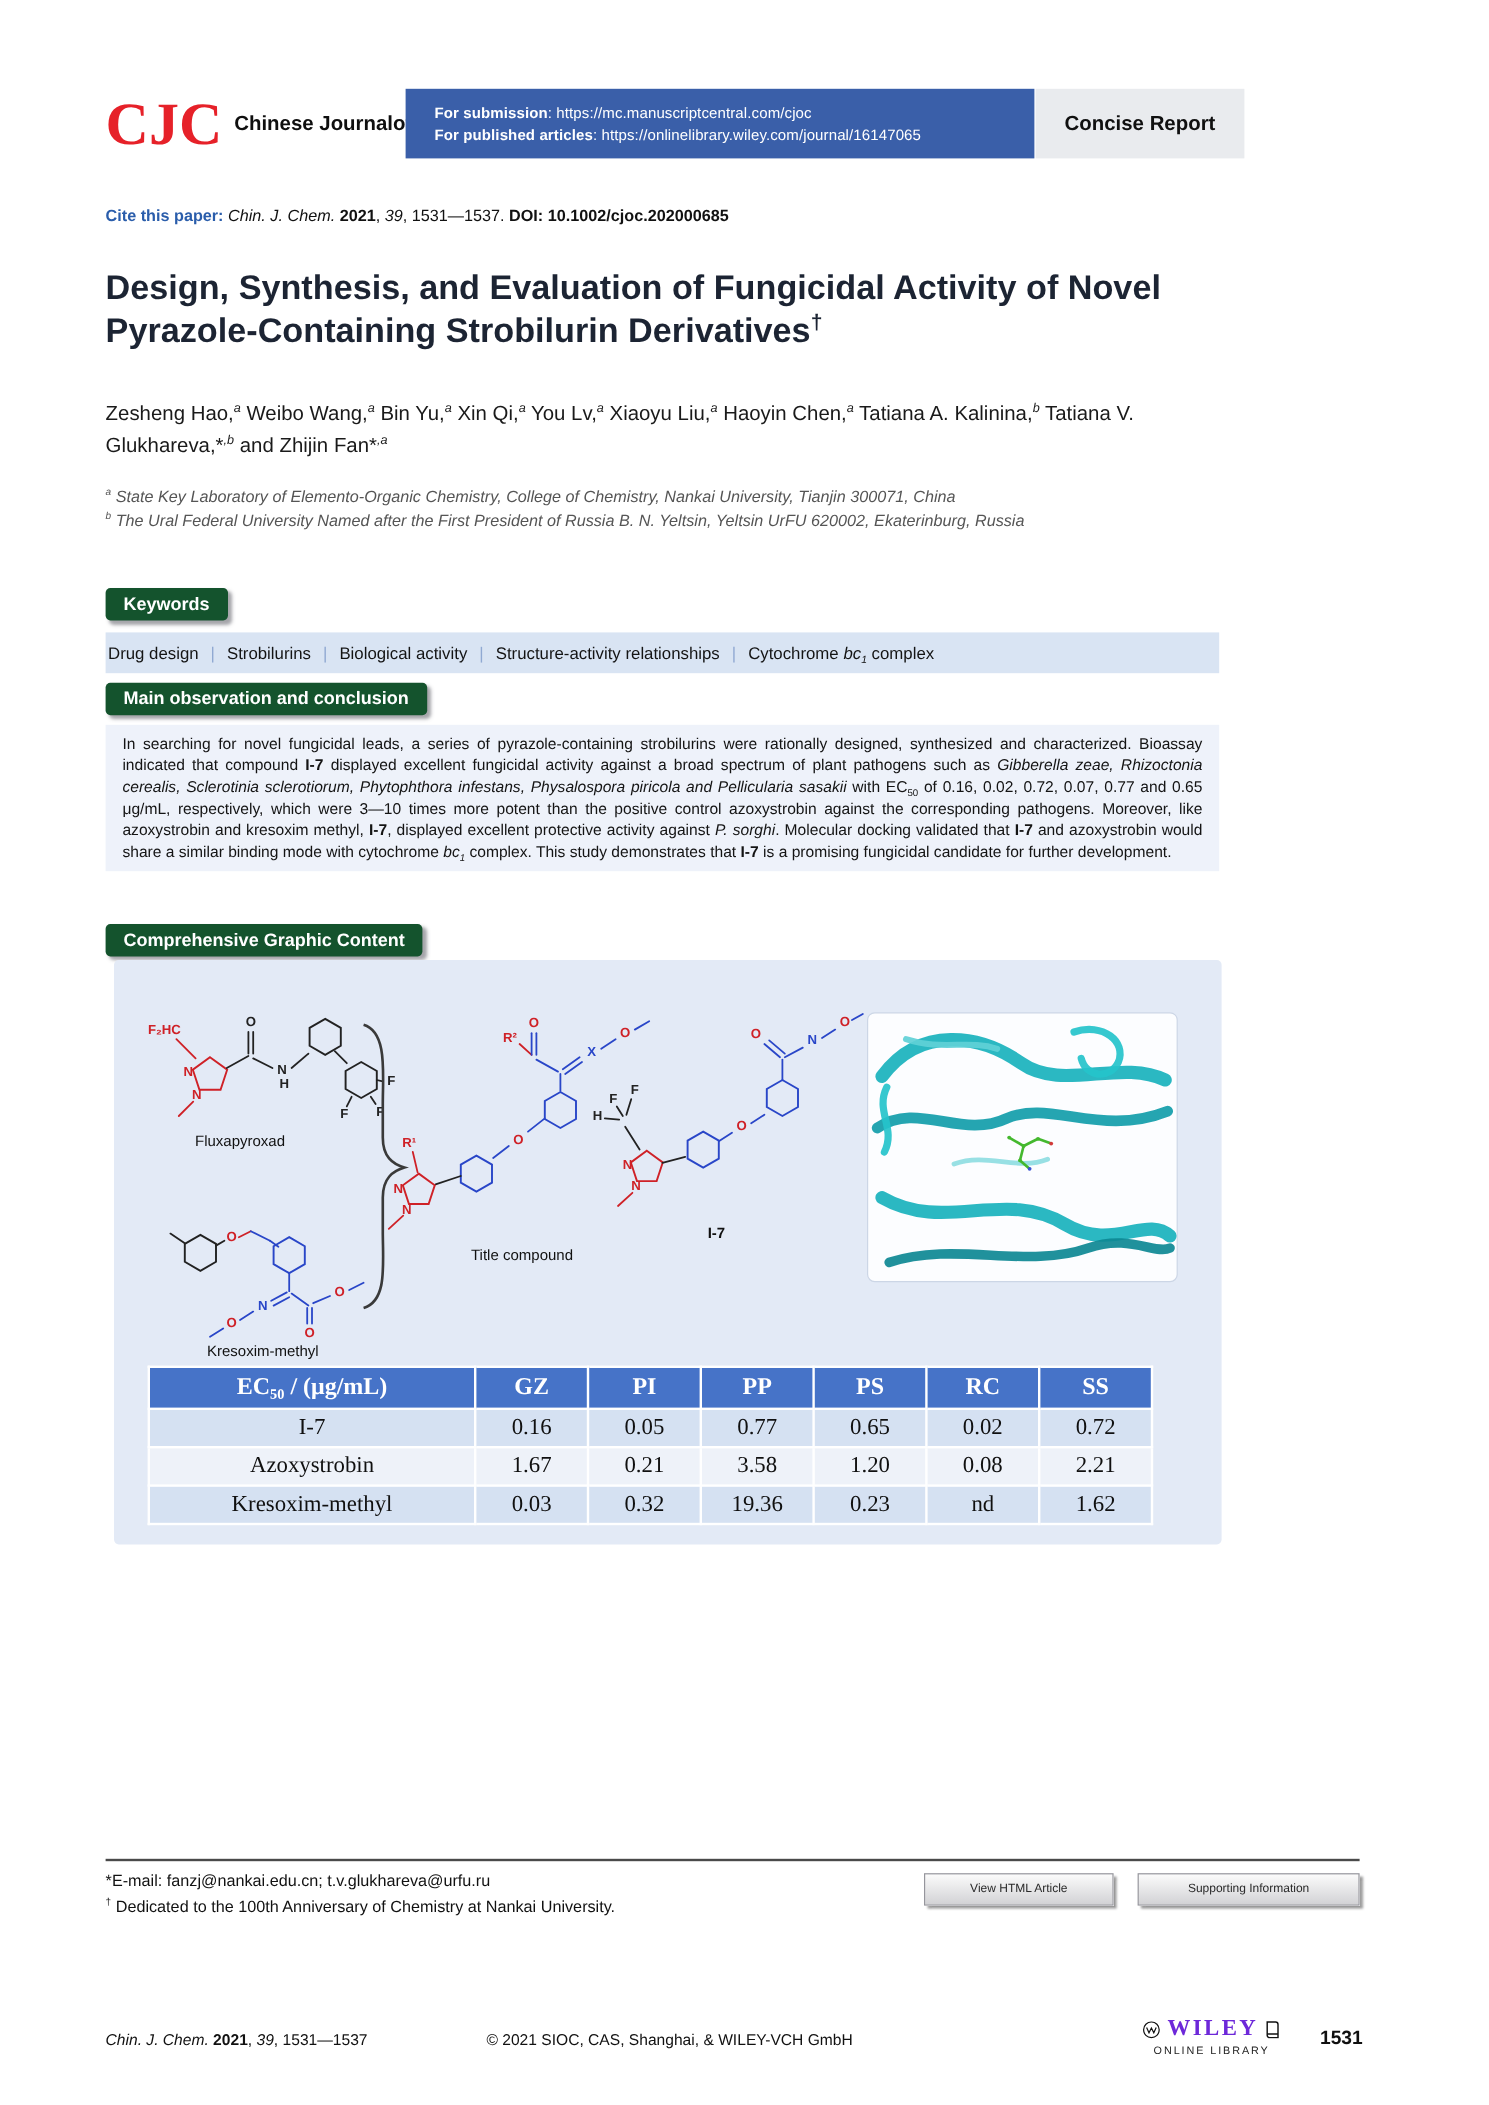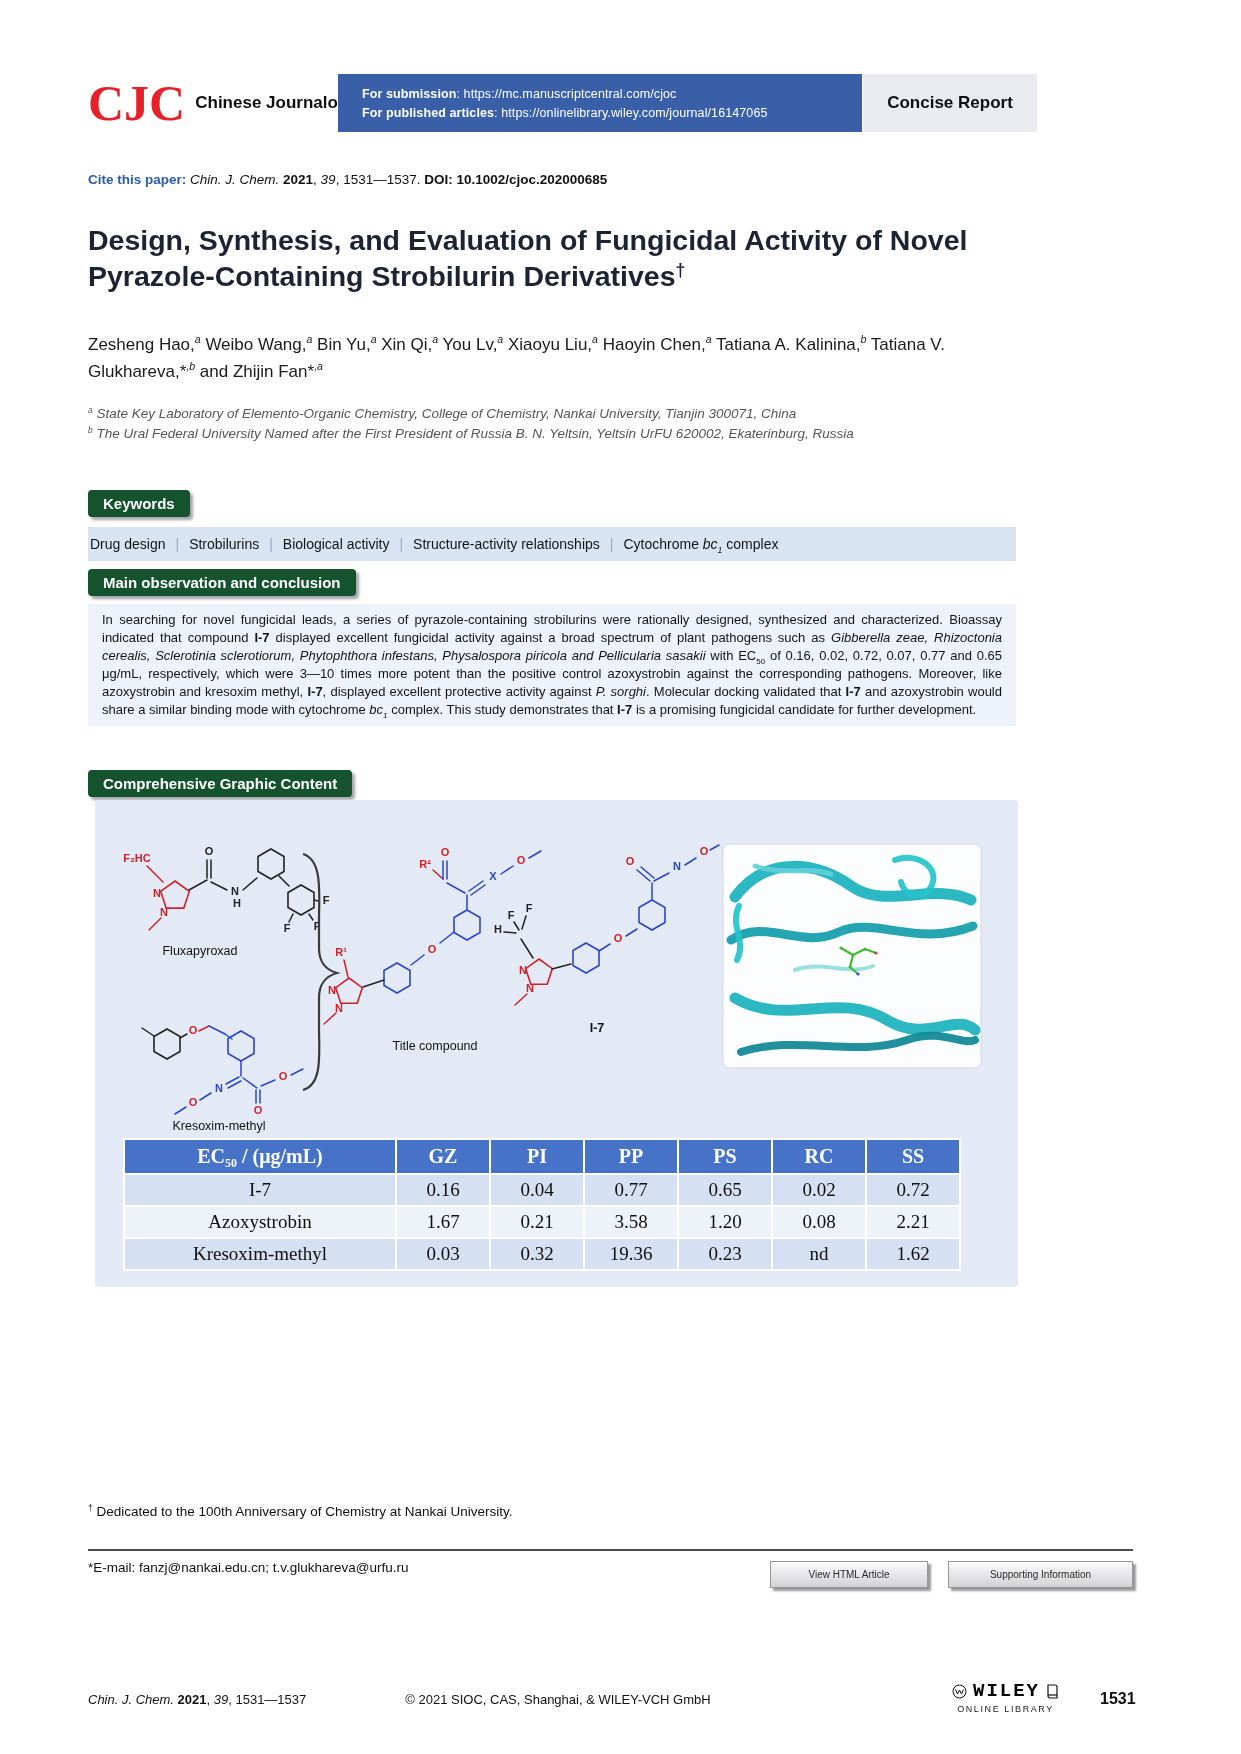--- a/index.html
+++ b/index.html
@@ -61,31 +61,31 @@
   .ec50{position:absolute;left:28px;top:338px;border-collapse:collapse;font-family:"Liberation Serif",serif}
   .ec50 th{background:#4673c8;color:#fff;font-size:20px;font-weight:bold;padding:5px 18px;border:2px solid #fff;width:94px}
   .ec50 th:first-child{width:272px}
   .ec50 td{font-size:19px;text-align:center;padding:4px 6px;border:2px solid #fff;color:#101010}
   .ec50 tbody tr:nth-child(odd) td{background:#d5e1f2}
   .ec50 tbody tr:nth-child(even) td{background:#eef2f9}
 
   
   .foot-rule{position:absolute;left:88px;top:1549px;width:1045px;height:2px;background:#4a4a4a}
   .email-line{position:absolute;left:88px;top:1560px;font-size:13.5px;color:#111}
-  .dedication-line{position:absolute;left:88px;top:1504px;font-size:13.5px;color:#111}
+  .dedication-line{position:absolute;left:88px;top:1581px;font-size:13.5px;color:#111}
   .btn{position:absolute;top:1561px;height:27px;display:flex;align-items:center;justify-content:center;
        background:linear-gradient(#fbfbfb,#d2d2d5);border:1px solid #95959c;
        box-shadow:3px 3px 2px rgba(0,0,0,.4);font-size:10px;font-weight:normal;color:#2a2a2a;cursor:pointer}
   .btn-html{left:770px;width:158px}
   .btn-supp{left:948px;width:185px}
   .bottom-left{position:absolute;left:88px;top:1692px;font-size:13px;color:#111}
   .bottom-center{position:absolute;left:238px;top:1692px;width:640px;text-align:center;font-size:13px;color:#111}
   .wiley{position:absolute;left:952px;top:1680px;display:flex;flex-direction:column;align-items:center;gap:2px}
-  .wiley-top{display:flex;align-items:center;gap:6px;font-family:Liberation Mono, monospace;
-             font-size:19px;font-weight:bold;letter-spacing:2px;color:#000000}
+  .wiley-top{display:flex;align-items:center;gap:6px;font-family:Liberation Serif, serif;
+             font-size:19px;font-weight:bold;letter-spacing:2px;color:#6d28d9}
   .wiley-sub{font-size:9px;letter-spacing:1.6px;color:#222}
   .pagenum{position:absolute;left:1100px;top:1690px;font-size:16px;font-weight:bold;color:#101010}
 </style>
 </head>
 <body>
 
 <div class="page">
 
   <header class="masthead">
     <div class="logo">
@@ -282,21 +282,21 @@
             <th>PP</th>
             <th>PS</th>
             <th>RC</th>
             <th>SS</th>
           </tr>
         </thead>
       <tbody>
           <tr>
             <td>I-7</td>
             <td>0.16</td>
-            <td>0.04</td>
+            <td>0.05</td>
             <td>0.77</td>
             <td>0.65</td>
             <td>0.02</td>
             <td>0.72</td>
           </tr>
           <tr>
             <td>Azoxystrobin</td>
             <td>1.67</td>
             <td>0.21</td>
             <td>3.58</td>

